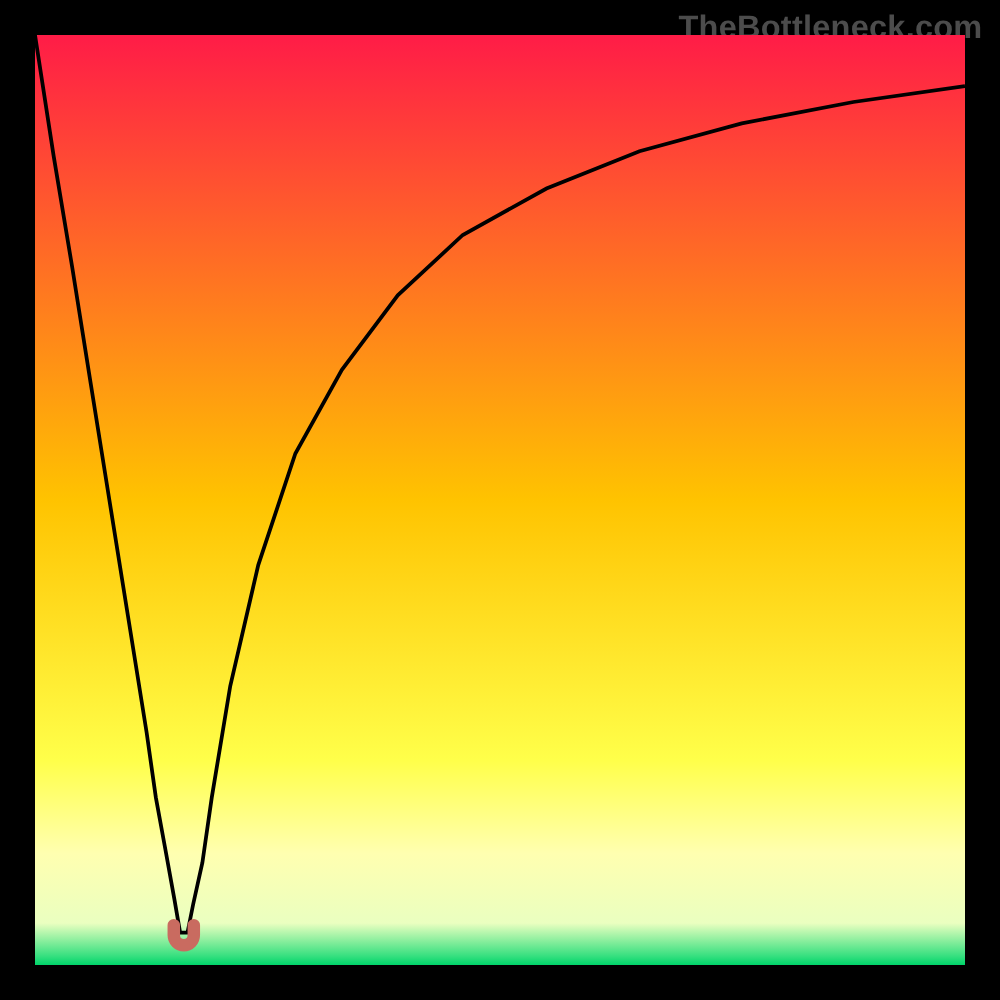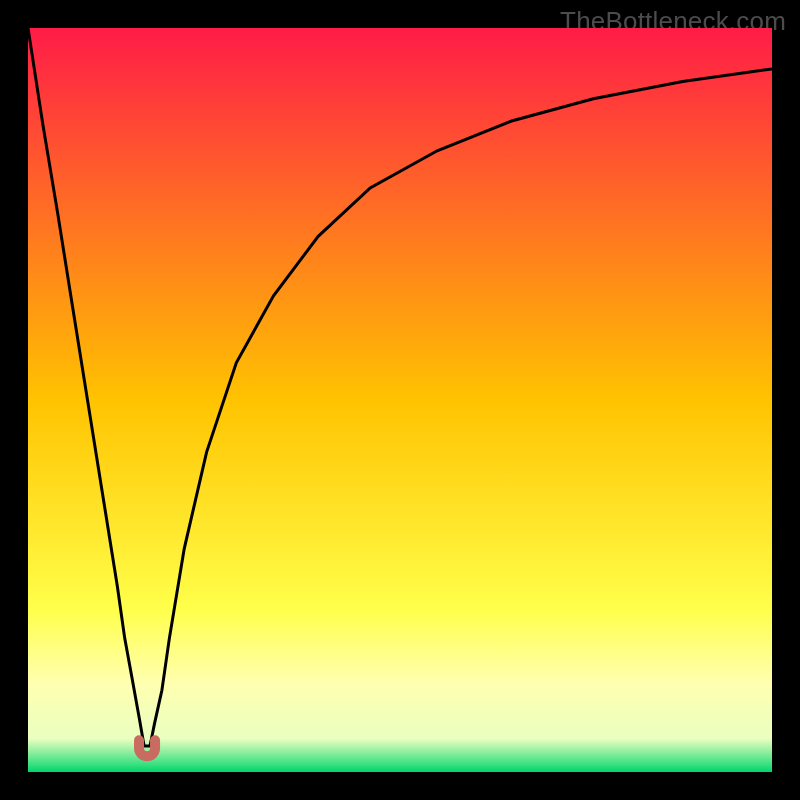--- a/index.html
+++ b/index.html
@@ -29,21 +29,21 @@
     display: block;
     width: 744px;
     height: 744px;
   }
   .watermark {
     position: absolute;
     top: 6px;
     right: 14px;
     font-size: 26px;
     color: #4c4c4c;
-    font-weight: 400;
+    font-weight: 700;
     letter-spacing: 0.2px;
     user-select: none;
   }
 </style>
 </head>
 <body>
 
 <div class="frame">
 
   <div class="watermark">TheBottleneck.com</div>

